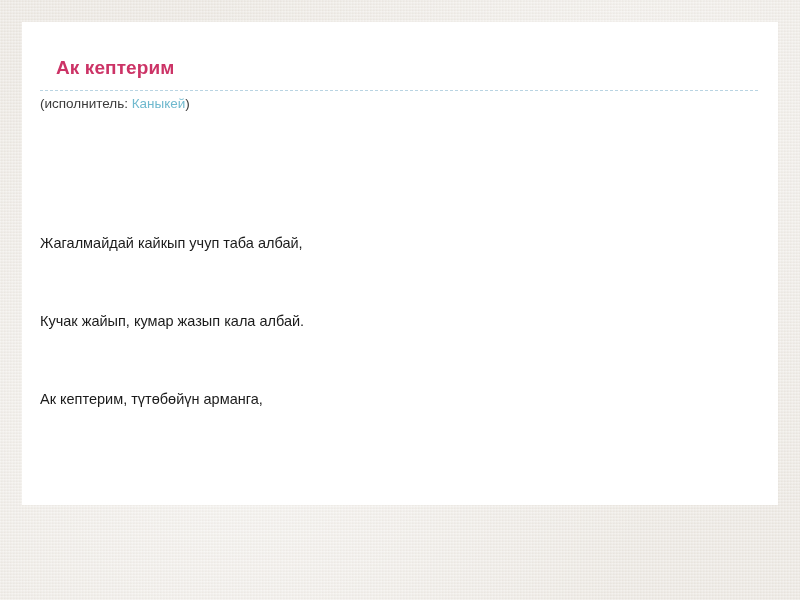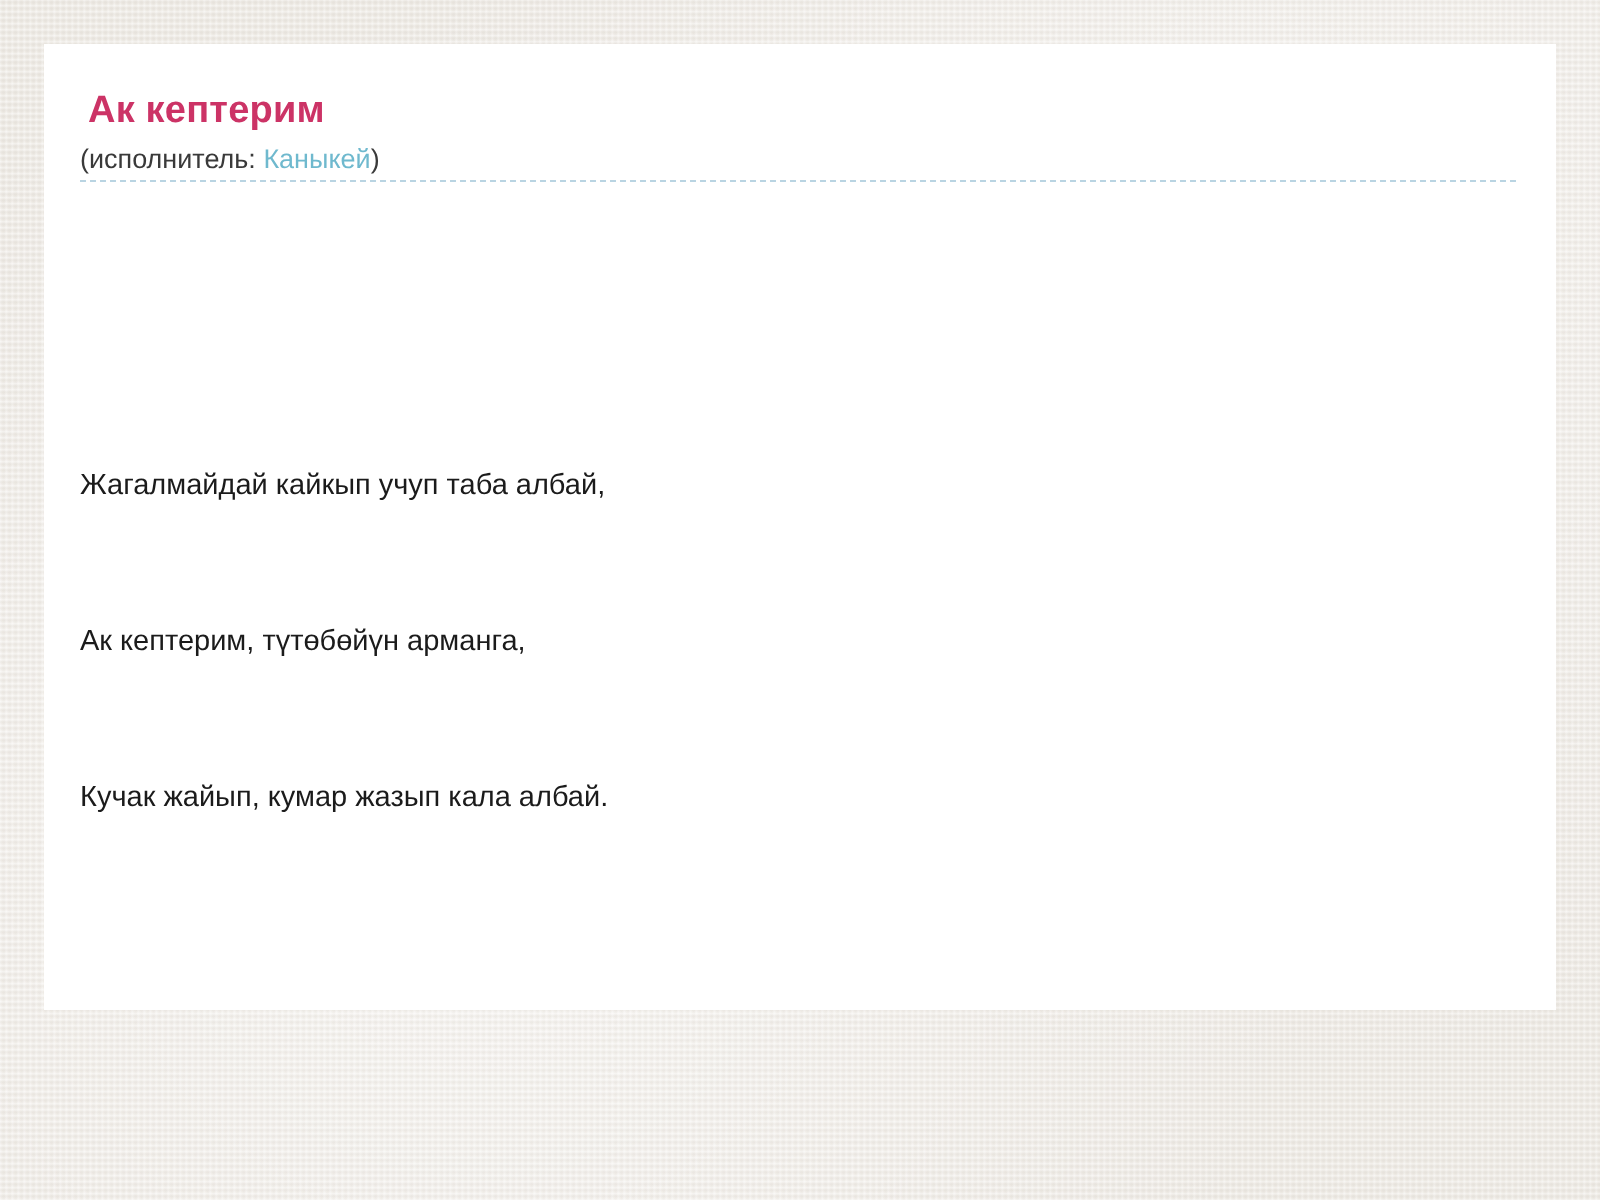--- a/index.html
+++ b/index.html
@@ -38,21 +38,21 @@
 
   
   .song-header {
     position: absolute;
     left: 18px;
     top: 18px;
     right: 20px;
   }
 
   .song-title {
-    margin: 4px;
+    margin: 16px;
     font-size: 19px;
     font-weight: bold;
     color: #cc3366;
     line-height: 23px;
     letter-spacing: 0.1px;
   }
 
   .song-performer {
     margin: 3px 0 0 0;
     font-size: 13.5px;
@@ -142,22 +142,22 @@
       <h1 class="song-title">Ак кептерим</h1>
       <p class="song-performer"><span>(исполнитель: </span><a href="#" class="performer-link">Каныкей</a><span>)</span></p>
     </div>
 
     <div class="header-divider"></div>
 
     <div class="lyrics-body">
 
       <p class="lyrics-stanza">
         <span class="lyrics-line">Жагалмайдай кайкып учуп таба албай,</span>
+        <span class="lyrics-line">Кучак жайып, кумар жазып кала албай.</span>
         <span class="lyrics-line">Ак кептерим, түтөбөйүн арманга,</span>
-        <span class="lyrics-line">Кучак жайып, кумар жазып кала албай.</span>
       </p>
 
       
 
       
 
     </div>
 
 
   </div>

